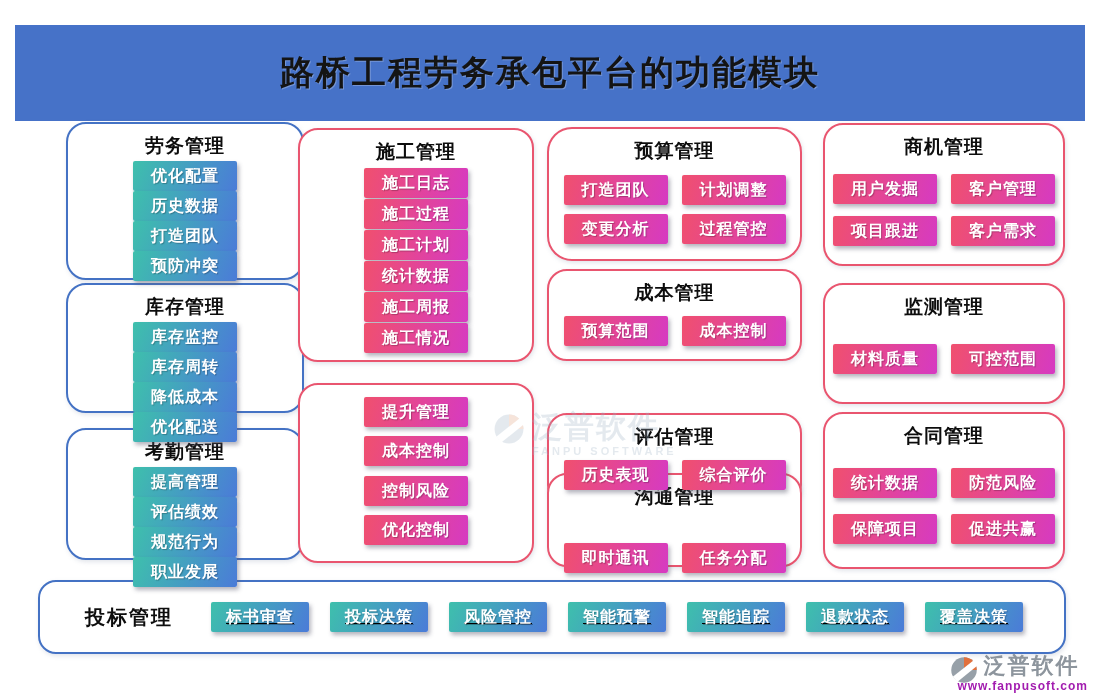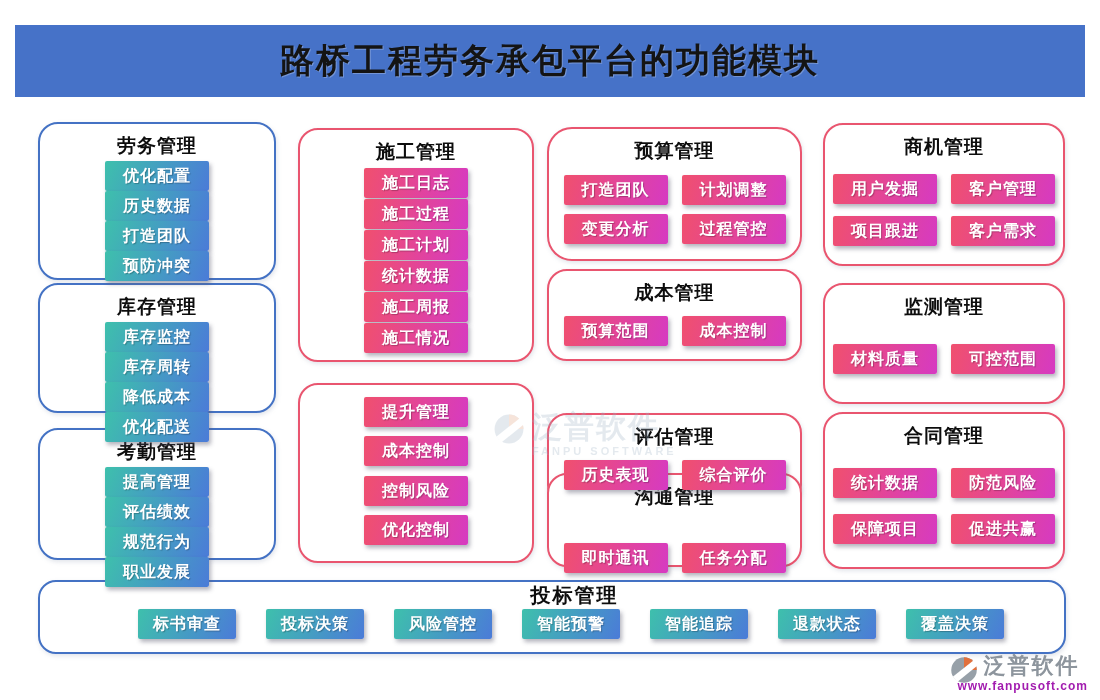--- a/index.html
+++ b/index.html
@@ -1,45 +1,45 @@
 <!DOCTYPE html>
 <html style="--header-bg: #4672C8; --blue-border: #4472C4; --pink-border: #E9556F; --blue-btn-from: #3EC0AC; --blue-btn-to: #4B7BD8; --pink-btn-from: #F0506E; --pink-btn-to: #D63AC2; --brand-gray: #8D959D; --brand-orange: #E0703C;"><head>
 <meta charset="utf-8">
 <style>
   html,body{margin:0;padding:0;background:#ffffff;}
   body{font-family:"Liberation Sans", sans-serif; width:1100px;height:700px;overflow:hidden;}
   #canvas{position:relative;width:1100px;height:700px;background:#fff;}
 
   
-  #header{position:absolute;left:15px;top:25px;width:1070px;height:72px;
+  #header{position:absolute;left:15px;top:25px;width:1070px;height:96px;
     background:var(--header-bg,#4672C8);display:flex;align-items:center;justify-content:center;text-align:center;}
   #header h1{margin:0;font-size:34px;font-weight:800;color:#141414;letter-spacing:2px;
     text-shadow:1px 1px 0 rgba(255,255,255,.25);}
 
   
   .card{position:absolute;background:#fff;border:2px solid;border-radius:20px;
     display:flex;flex-direction:column;box-shadow:1px 2px 4px rgba(140,150,175,.25);}
-  .card.blue{border-color:var(--blue-border,#4472C4);}
+  .card.blue{border-color:var(--blue-border,#4472C4);margin-left:28px;}
   .card.pink{border-color:var(--pink-border,#E9556F);}
   .card h2{margin:9px 0 0;text-align:center;font-size:19px;font-weight:800;color:#0d0d0d;letter-spacing:1px;}
   .btns{flex:1;display:flex;flex-wrap:wrap;justify-content:center;align-content:space-evenly;
     column-gap:14px;padding:2px 8px 6px;}
   .btn{position:relative;z-index:4;width:104px;height:30px;border:none;border-radius:2px;
     color:#fff;font-family:inherit;font-size:16px;font-weight:800;letter-spacing:1px;line-height:30px;
     padding:0;cursor:pointer;box-shadow:2px 3px 4px rgba(90,90,110,.45);
     text-shadow:1px 1px 1px rgba(0,0,0,.25);}
   .card.blue .btn, .bottom-card .btn{background:linear-gradient(115deg,var(--blue-btn-from,#3EC0AC),var(--blue-btn-to,#4B7BD8));}
   .card.pink .btn{background:linear-gradient(105deg,var(--pink-btn-from,#F0506E),var(--pink-btn-to,#D63AC2));}
 
   
   .bottom-card{position:absolute;left:38px;top:580px;width:1024px;height:70px;background:#fff;
     border:2px solid var(--blue-border,#4472C4);border-radius:18px;display:flex;align-items:center;
-    box-shadow:1px 2px 4px rgba(140,150,175,.25);flex-direction:column;}
+    box-shadow:1px 2px 4px rgba(140,150,175,.25);}
   .bottom-card h2{margin:0 0 0 45px;font-size:20px;font-weight:800;color:#0d0d0d;letter-spacing:2px;white-space:nowrap;}
-  .btns-row{display:flex;gap:30px;margin-left:38px;}
+  .btns-row{display:flex;gap:21px;margin-left:38px;text-decoration:underline;}
   .btns-row .btn{width:98px;}
 
   
   #watermark{position:absolute;left:492px;top:412px;z-index:3;display:flex;align-items:flex-start;gap:6px;
     opacity:.28;pointer-events:none;}
   #watermark .wm-texts{display:flex;flex-direction:column;line-height:1;}
   #watermark .wm-name{font-size:30px;font-weight:800;color:#9fb4c6;letter-spacing:2px;}
   #watermark .wm-sub{font-size:11px;font-weight:700;color:#9fb4c6;letter-spacing:3px;margin-top:4px;}
   .swoosh{display:inline-block;}
 

